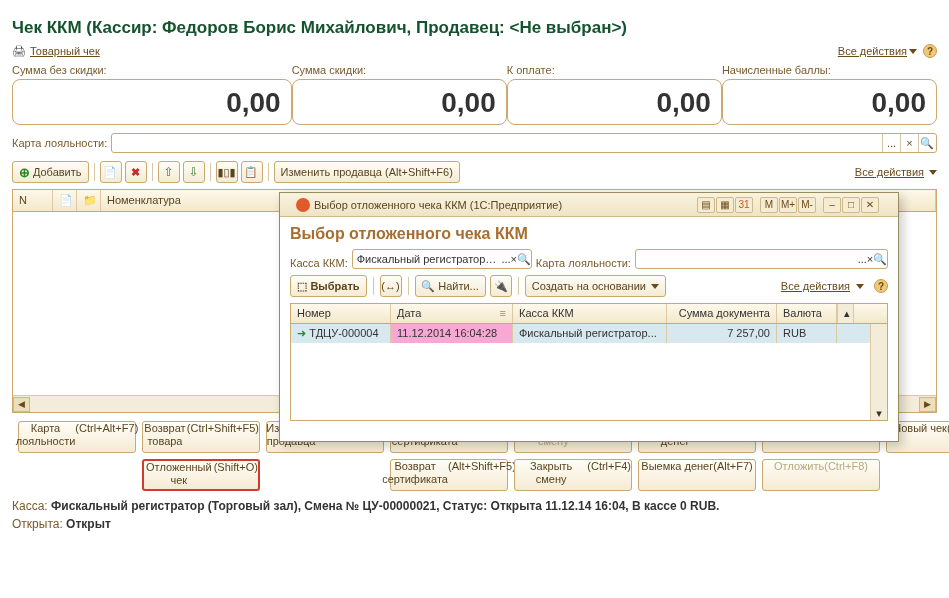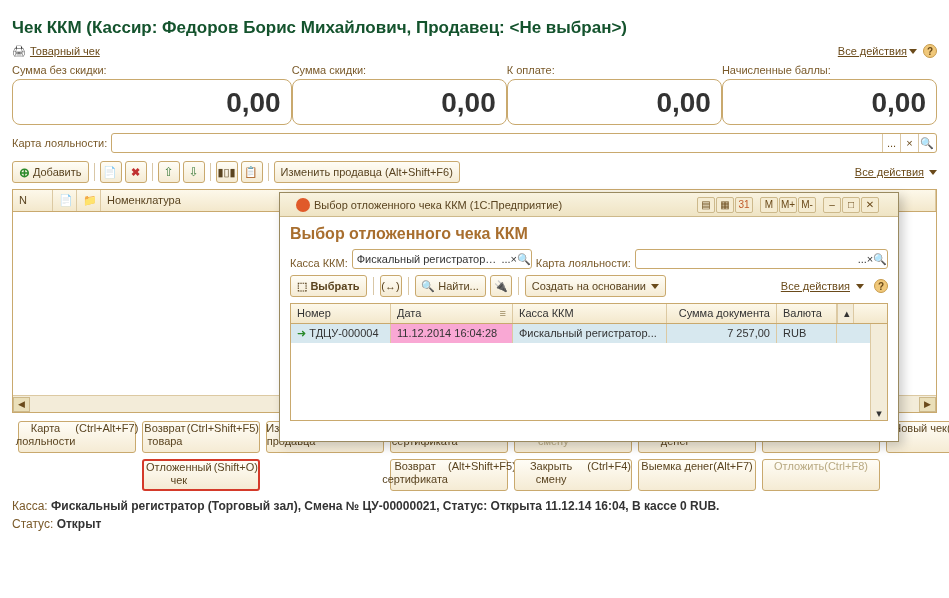--- a/index.html
+++ b/index.html
@@ -227,21 +227,21 @@
     <div class="action-btn">
         <span>Новый чек</span>
         <span>(Ctrl+F12)</span>
       </div>
   </div>
 
 </div>
 
 <div class="status-lines">
   <div><span class="lbl">Касса:</span> <b>Фискальный регистратор (Торговый зал), Смена № ЦУ-00000021, Статус: Открыта 11.12.14 16:04, В кассе 0 RUB.</b></div>
-  <div style="margin-top:4px;"><span class="lbl">Статус:</span> <b>Открыт</b></div>
+  <div style="margin-top:4px;"><span class="lbl">Открыта:</span> <b>Открыт</b></div>
 </div>
 
 <div class="modal">
   <div class="modal-title">
     <span class="probe" style="width:14px;height:14px;"></span>
     <span class="title-text">Выбор отложенного чека ККМ  (1С:Предприятие)</span>
     <div class="m-group">
       <div class="mt-icon">▤</div>
       <div class="mt-icon">▦</div>
       <div class="mt-icon" style="color:#c05a2a;">31</div>

